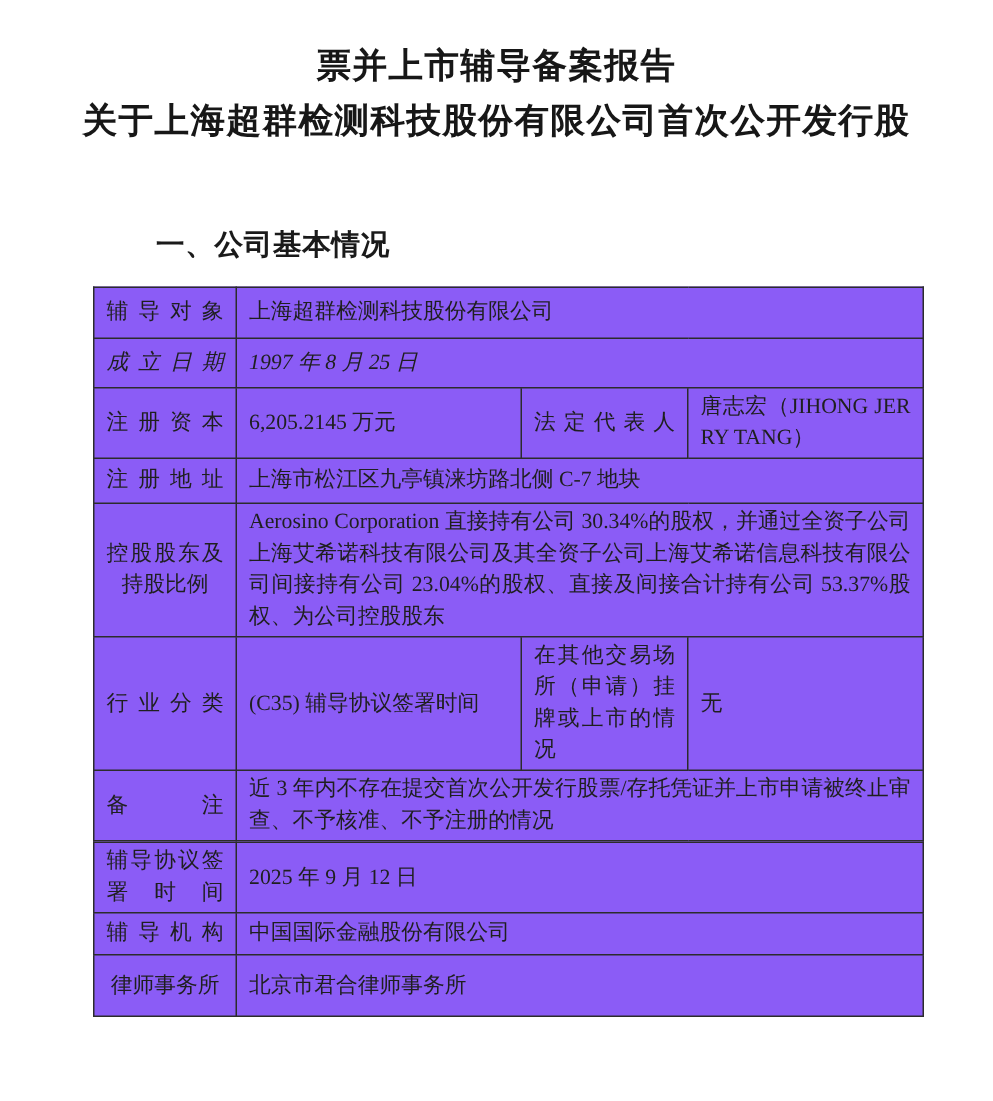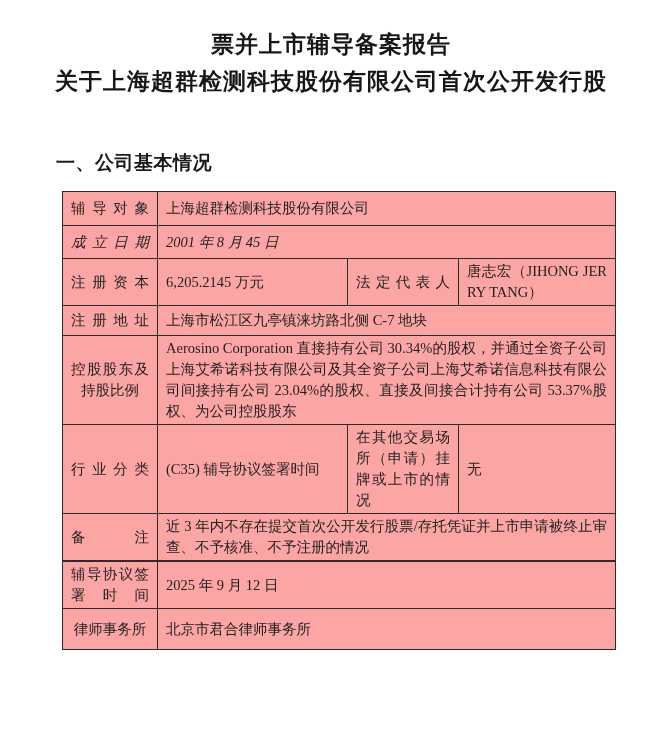--- a/index.html
+++ b/index.html
@@ -28,31 +28,31 @@
     font-size: 23px;
     line-height: 37px;
     letter-spacing: 1px;
     color: #171717;
   }
   .section-heading {
     font-family: "DejaVu Sans", sans-serif;
     font-weight: bold;
     font-size: 19px;
     color: #1a1a1a;
-    margin: 0 0 15px 56px;
+    margin: 0 0 15px 104px;
     letter-spacing: 0.5px;
   }
   .section-heading.first { margin-top: 50px; }
   .section-heading.second { margin-top: 18px; }
   table.doc {
     border-collapse: collapse;
     table-layout: fixed;
     margin-left: 62px;
     width: 553px;
-    background: #fca5a5;
+    background: #8b5cf6;
   }
   table.doc td {
     border: 1.6px solid #2c2c2c;
     padding: 2px 8px;
     font-size: 14.5px;
     line-height: 21px;
     vertical-align: middle;
     color: #1f1f1f;
     word-break: break-all;
     overflow: hidden;
@@ -107,21 +107,21 @@
       <col style="width:111px">
       <col style="width:157px">
     </colgroup>
     <tbody>
         <tr class="h34">
       <td class="lbl">辅导对象</td>
       <td colspan="3">上海超群检测科技股份有限公司</td>
     </tr>
     <tr class="h33">
       <td class="lbl">成立日期</td>
-      <td colspan="3">2001 年 8 月 45 日</td>
+      <td colspan="3">1997 年 8 月 25 日</td>
     </tr>
     <tr class="h42">
       <td class="lbl">注册资本</td>
       <td>6,205.2145 万元</td>
       <td class="lbl">法定代表人</td>
       <td class="subval-just">唐志宏（JIHONG JERRY TANG）</td>
     </tr>
     <tr class="h30">
       <td class="lbl">注册地址</td>
       <td colspan="3">上海市松江区九亭镇涞坊路北侧 C-7 地块</td>
@@ -147,20 +147,24 @@
   <table class="doc">
     <colgroup>
       <col style="width:95px">
       <col style="width:458px">
     </colgroup>
     <tbody>
         <tr class="h44">
       <td class="lbl">辅导协议签署时间</td>
       <td>2025 年 9 月 12 日</td>
     </tr>
+    <tr class="h28">
+      <td class="lbl">辅导机构</td>
+      <td>中国国际金融股份有限公司</td>
+    </tr>
     <tr class="h41">
       <td class="lbl last-center">律师事务所</td>
       <td>北京市君合律师事务所</td>
     </tr>
 
   </tbody>
     </table>
 
 </div>
 

